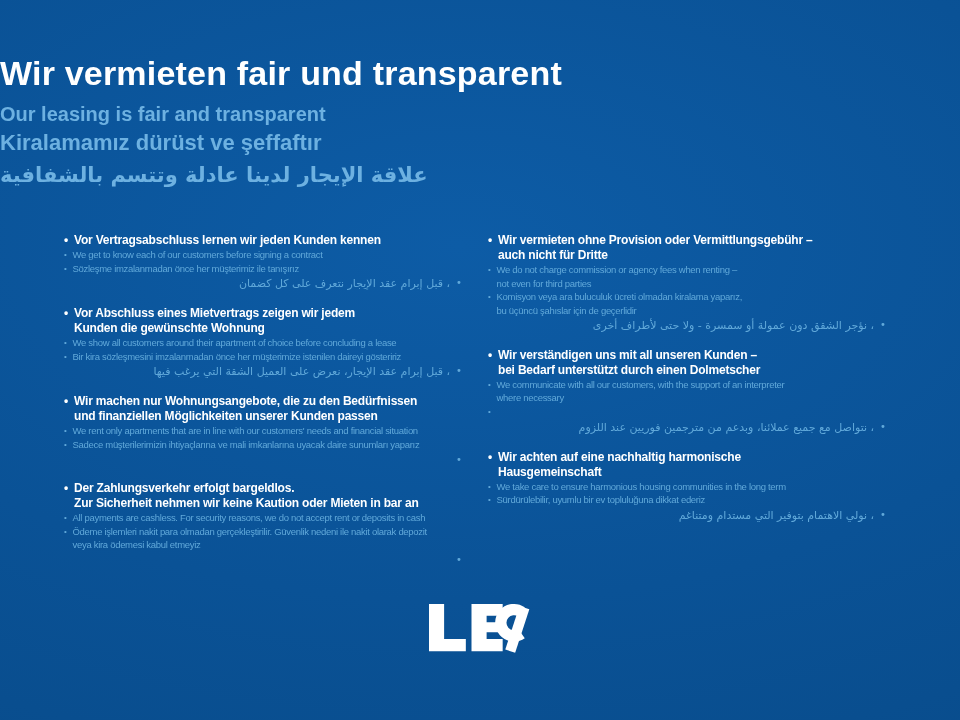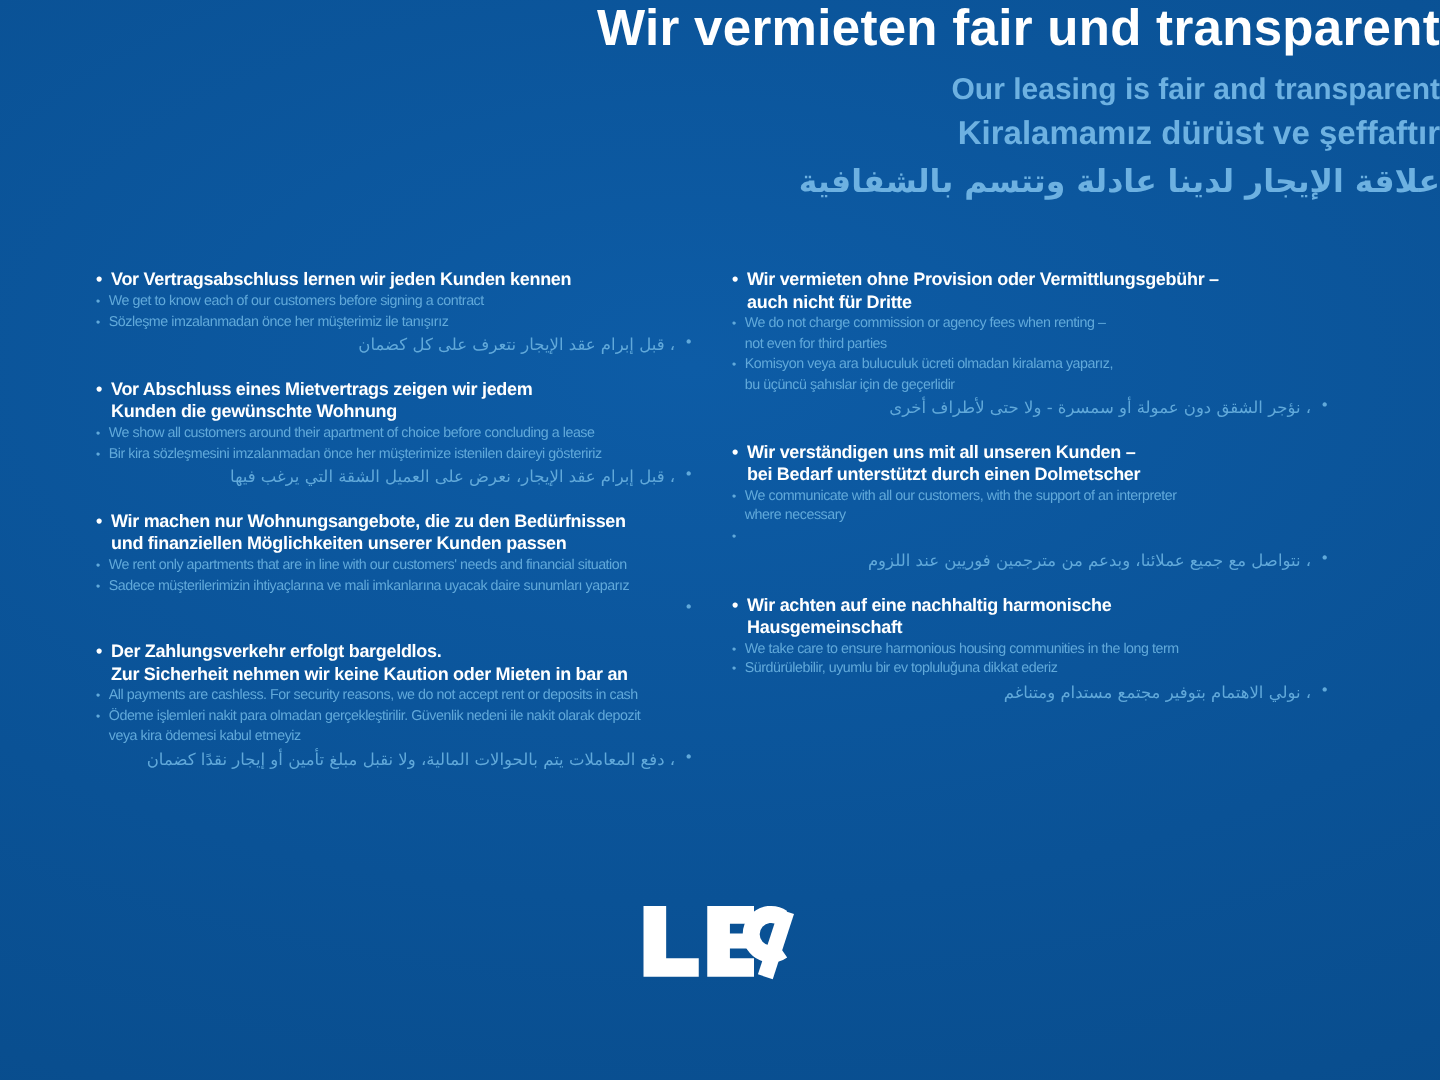--- a/index.html
+++ b/index.html
@@ -8,21 +8,21 @@
   .poster {
     position: relative;
     width: 960px;
     height: 720px;
     background: radial-gradient(ellipse 130% 95% at 48% 34%, #0d5ca6 0%, #0a5296 52%, #084a88 100%);
     font-family: "Liberation Sans", sans-serif;
     overflow: hidden;
   }
 
   
-  .header { text-align: right; }
+  .header { padding-top: 54px; text-align: left; }
   .title {
     margin: 0 0 8px 0;
     color: #ffffff;
     font-size: 34px;
     font-weight: 700;
     letter-spacing: 0.2px;
     line-height: 1.15;
   }
   .sub { color: #6db1e1; font-weight: 700; }
   .sub-en { font-size: 20px; line-height: 1.3; }
@@ -161,21 +161,20 @@
           <span class="b">•</span>
           <span class="txt">All payments are cashless. For security reasons, we do not accept rent or deposits in cash</span>
         </div>
         <div class="line sec">
           <span class="b">•</span>
           <span class="txt">Ödeme işlemleri nakit para olmadan gerçekleştirilir. Güvenlik nedeni ile nakit olarak depozit
 veya kira ödemesi kabul etmeyiz</span>
         </div>
         <div class="line ar-line" dir="rtl">
           <span class="b">•</span>
-          <span class="txt">، دفع المعاملات يتم بالحوالات المالية، ولا نقبل مبلغ تأمين أو إيجار نقدًا كضمان</span>
         </div>
       </div>
 
     </section>
 
     <section class="col">
 
       <div class="item">
         <div class="line de">
           <span class="b">•</span>
@@ -227,21 +226,21 @@
         <div class="line sec">
           <span class="b">•</span>
           <span class="txt">We take care to ensure harmonious housing communities in the long term</span>
         </div>
         <div class="line sec">
           <span class="b">•</span>
           <span class="txt">Sürdürülebilir, uyumlu bir ev topluluğuna dikkat ederiz</span>
         </div>
         <div class="line ar-line" dir="rtl">
           <span class="b">•</span>
-          <span class="txt">، نولي الاهتمام بتوفير مجتمع مستدام ومتناغم</span>
+          <span class="txt">، نولي الاهتمام بتوفير التي مستدام ومتناغم</span>
         </div>
       </div>
 
     </section>
 
   </main>
 
   <footer class="logo-wrap">
     <svg width="106" height="51" viewBox="0 0 112 54" aria-hidden="true">
 

